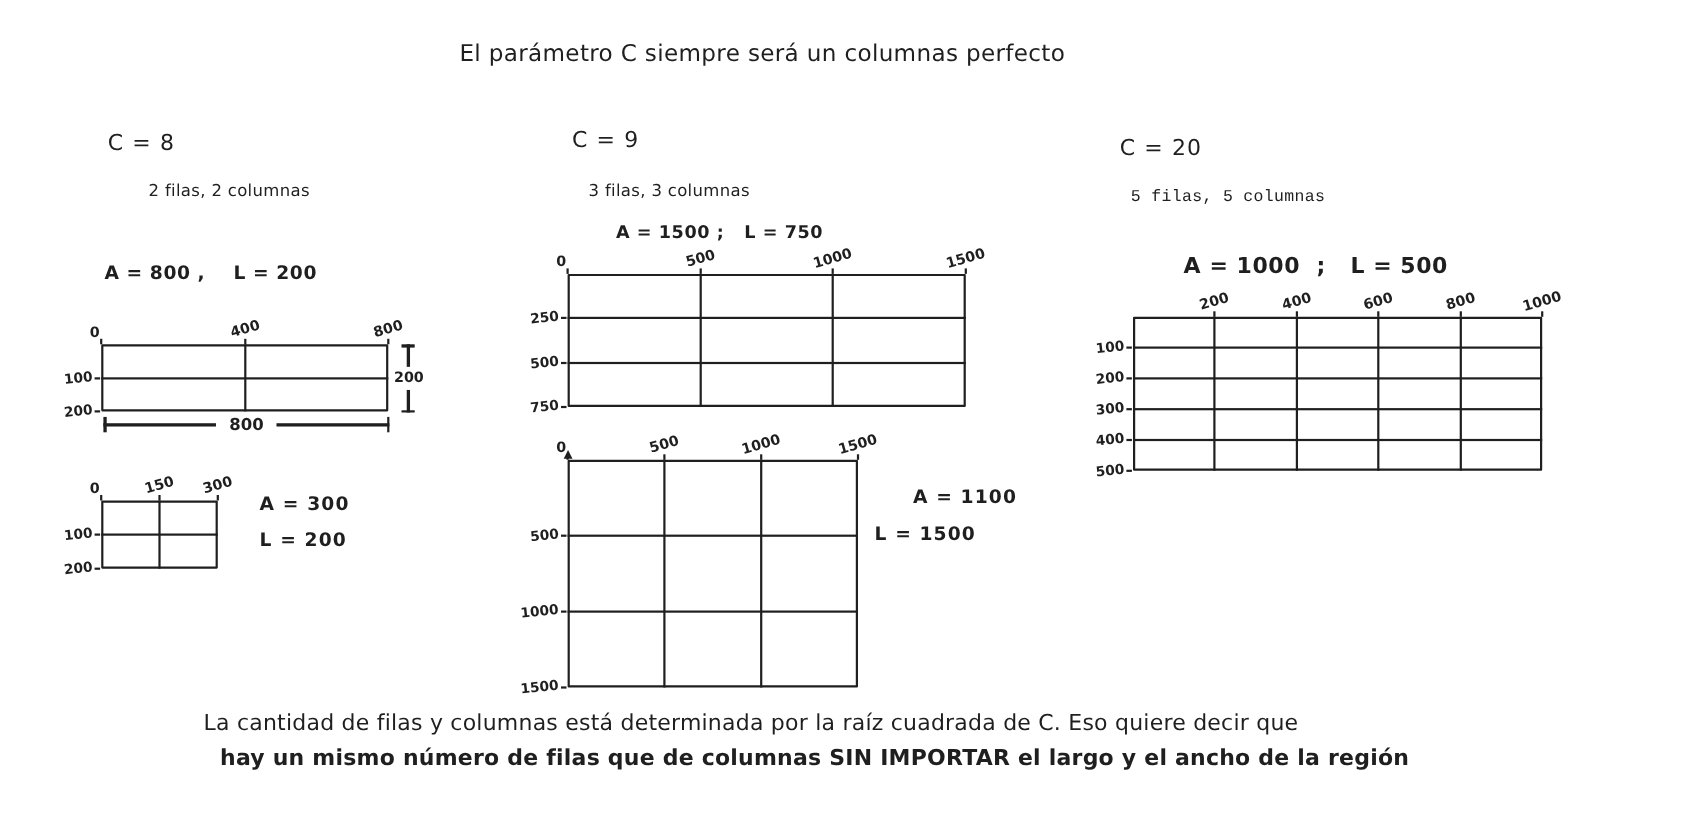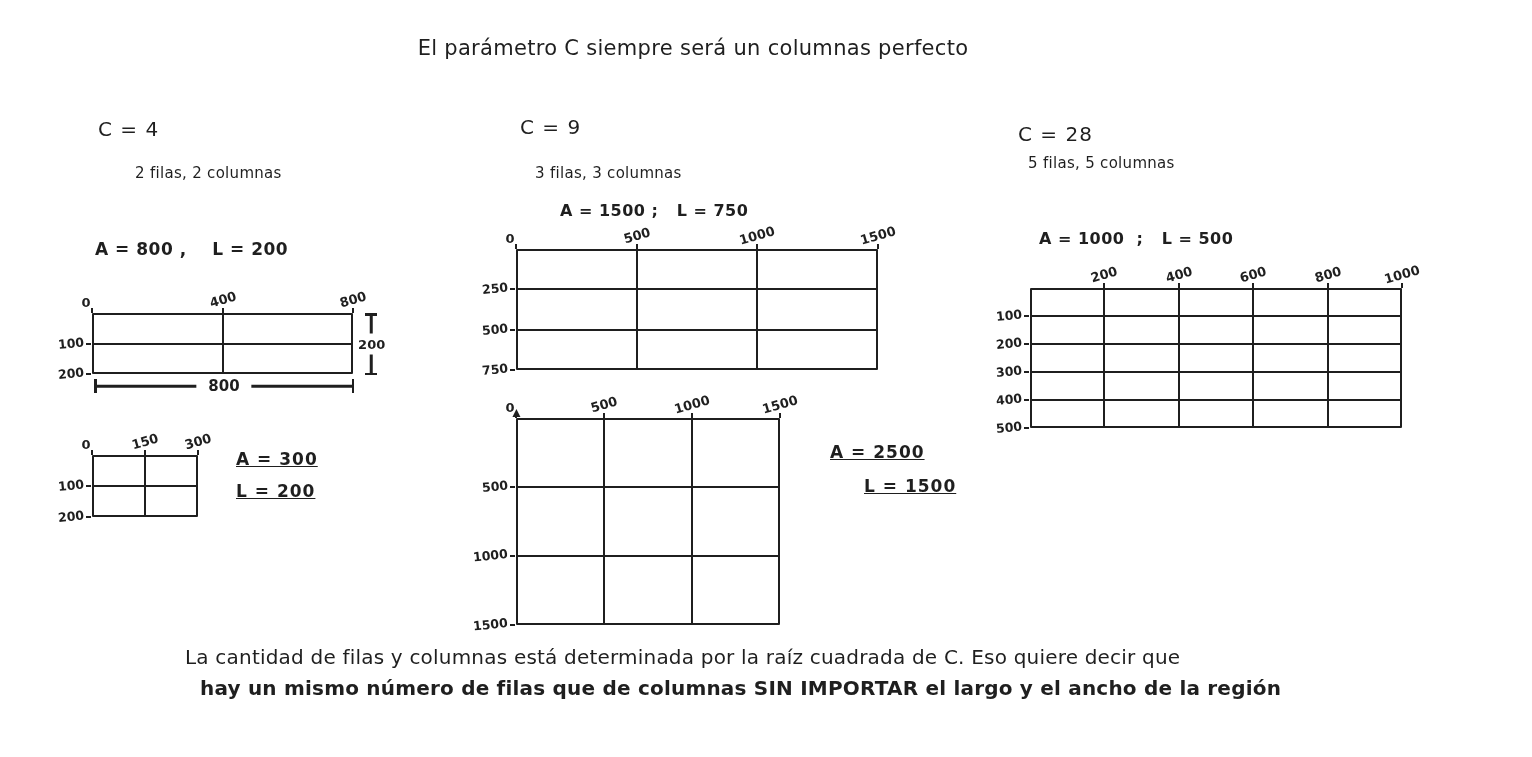--- a/index.html
+++ b/index.html
@@ -5,21 +5,21 @@
   :root{ --ink:#1f1f1f; }
   *{ box-sizing:border-box; margin:0; padding:0; }
   body{ background:#ffffff; font-family:"DejaVu Sans","Liberation Sans",sans-serif; color:var(--ink); }
   #canvas{ position:relative; width:1532px; height:757px; background:#ffffff; overflow:hidden; }
 
   .abs{ position:absolute; }
   .title{ width:1386px; left:0; top:36px; text-align:center; font-size:21px; letter-spacing:.3px; }
   .heading{ font-size:20px; letter-spacing:1px; }
   .subtitle{ font-size:15px; letter-spacing:.3px; }
   .params{ font-size:17px; font-weight:700; white-space:pre; letter-spacing:.5px; }
-  .side-label{ font-size:17px; font-weight:700; letter-spacing:1px;text-decoration:underline; }
+  .side-label{ font-size:17px; font-weight:700; letter-spacing:1px; }
   .footer-line{ font-size:20px; letter-spacing:.2px; }
 
   
   .gridwrap{ position:absolute; }
   .gbox{ position:absolute; inset:0; border:2px solid var(--ink); border-radius:1px; }
   .gl{ position:absolute; background:var(--ink); }
   .gv{ top:0; bottom:0; width:2px; transform:translateX(-50%); }
   .gh{ left:0; right:0; height:2px; transform:translateY(-50%); }
   .xlab{ position:absolute; bottom:100%; margin-bottom:6px; font-size:13px; font-weight:700;
          transform:translateX(-50%) rotate(-16deg); white-space:nowrap; }
@@ -47,21 +47,21 @@
                       background:#fff; padding:3px 0; font-size:13px; font-weight:700; }
 </style>
 </head>
 <body>
 
 <div id="canvas">
 
   <div class="abs title">El parámetro C siempre será un columnas perfecto</div>
 
   <div>
-    <div class="abs heading" style="left:98px; top:117px;">C = 4</div>
+    <div class="abs heading" style="left:98px; top:117px;">C = 8</div>
     <div class="abs subtitle" style="left:135px; top:164px;">2 filas, 2 columnas</div>
     <div class="abs params" style="left:95px; top:239px;">A = 800 ,    L = 200</div>
 
     <div class="gridwrap" style="left:92px; top:313px; width:261px; height:61px;">
         <div class="gbox"></div>
         <div class="gl gv" style="left: 50%;"></div>
         <div class="gl gh" style="top: 50%;"></div>
         <div class="xtick" style="left: 0%;"></div>
         <div class="xlab zero" style="left: 0%;">0</div>
         <div class="xtick" style="left: 50%;"></div>
@@ -151,28 +151,28 @@
         <div class="xtick" style="left: 100%;"></div>
         <div class="xlab" style="left: 100%;">1500</div>
         <div class="ytick" style="top: 33.3%;"></div>
         <div class="ylab" style="top: 33.3%;">500</div>
         <div class="ytick" style="top: 66.7%;"></div>
         <div class="ylab" style="top: 66.7%;">1000</div>
         <div class="ytick" style="top: 100%;"></div>
         <div class="ylab" style="top: 100%;">1500</div>
       </div>
 
-    <div class="abs side-label" style="left:830px; top:442px;">A = 2500</div>
-    <div class="abs side-label" style="left:864px; top:476px;text-align:right;">L = 1500</div>
-  </div>
-
-  <div>
-    <div class="abs heading" style="left:1018px; top:122px;">C = 28</div>
-    <div class="abs subtitle" style="left:1028px; top:154px;">5 filas, 5 columnas</div>
-    <div class="abs params" style="left:1039px; top:229px; font-size:16px;">A = 1000  ;   L = 500</div>
+    <div class="abs side-label" style="left:830px; top:442px;">A = 1100</div>
+    <div class="abs side-label" style="left:795px; top:476px;text-align:right;">L = 1500</div>
+  </div>
+
+  <div>
+    <div class="abs heading" style="left:1018px; top:122px;">C = 20</div>
+    <div class="abs subtitle" style="left:1028px; top:171px;font-family:Liberation Mono, monospace;">5 filas, 5 columnas</div>
+    <div class="abs params" style="left:1076px; top:229px; font-size:20px;">A = 1000  ;   L = 500</div>
 
     <div class="gridwrap" style="left:1030px; top:288px; width:372px; height:140px;">
         <div class="gbox"></div>
         <div class="gl gv" style="left: 20%;"></div>
         <div class="gl gv" style="left: 40%;"></div>
         <div class="gl gv" style="left: 60%;"></div>
         <div class="gl gv" style="left: 80%;"></div>
         <div class="gl gh" style="top: 20%;"></div>
         <div class="gl gh" style="top: 40%;"></div>
         <div class="gl gh" style="top: 60%;"></div>

